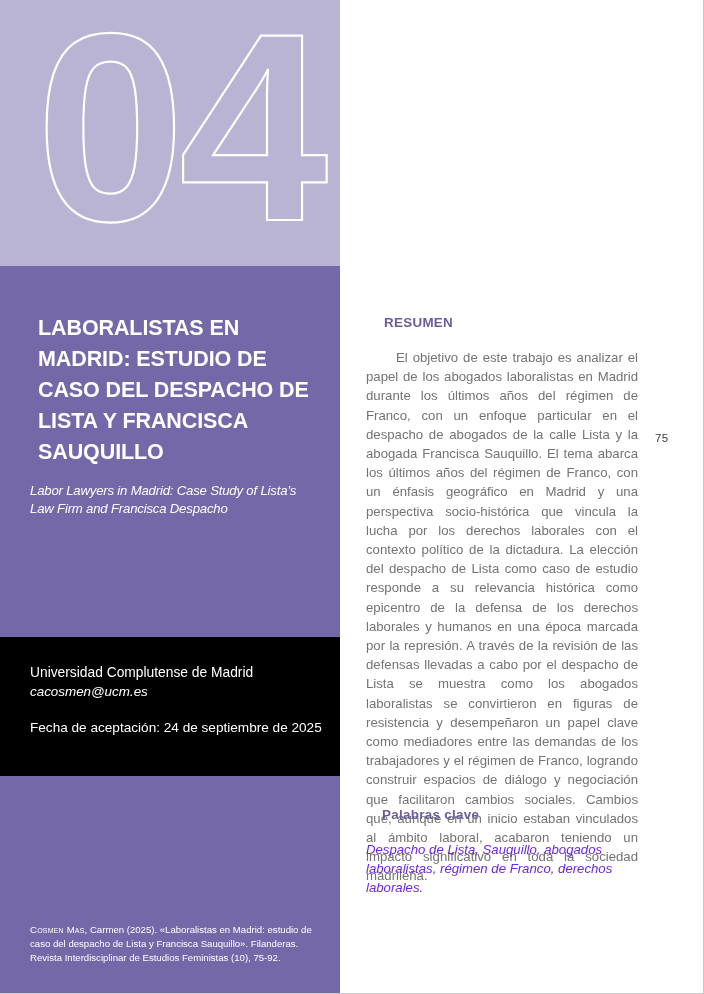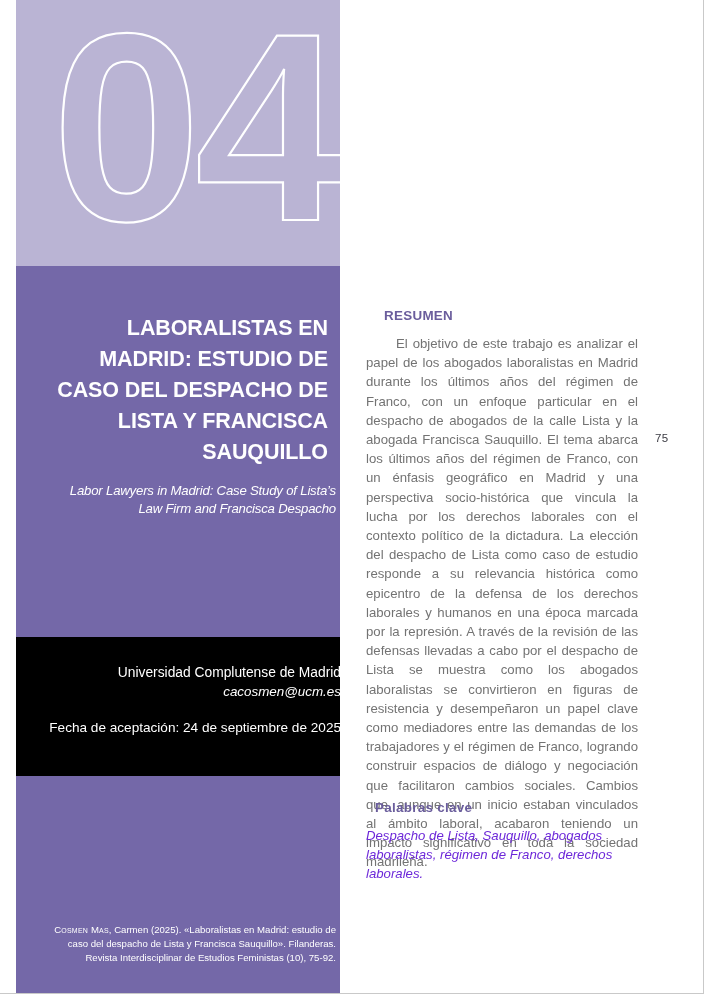--- a/index.html
+++ b/index.html
@@ -18,25 +18,24 @@
     background: #ffffff;
     overflow: hidden;
     box-sizing: border-box;
     border-right: 1px solid #c9c9c9;
     border-bottom: 1px solid #c9c9c9;
   }
 
   
   .left-col {
     position: absolute;
-    left: 16px;
+    left: 0;
     top: 0;
     width: 340px;
     height: 994px;
-    text-align: right;
   }
 
   .cover-number-band {
     position: absolute;
     left: 0;
     top: 0;
     width: 340px;
     height: 266px;
     background: #bab4d4;
     overflow: hidden;
@@ -151,21 +150,21 @@
   }
 
   .abstract-wrap {
     position: absolute;
     left: 26px;
     top: 298px;
     width: 272px;
   }
 
   .section-heading {
-    margin: 9px;
+    margin: 16px;
     color: #6a5d9c;
     font-weight: bold;
     font-size: 13.4px;
     line-height: 18px;
     letter-spacing: 0.3px;
   }
 
   .abstract-heading {
     margin-left: 18px;
   }

